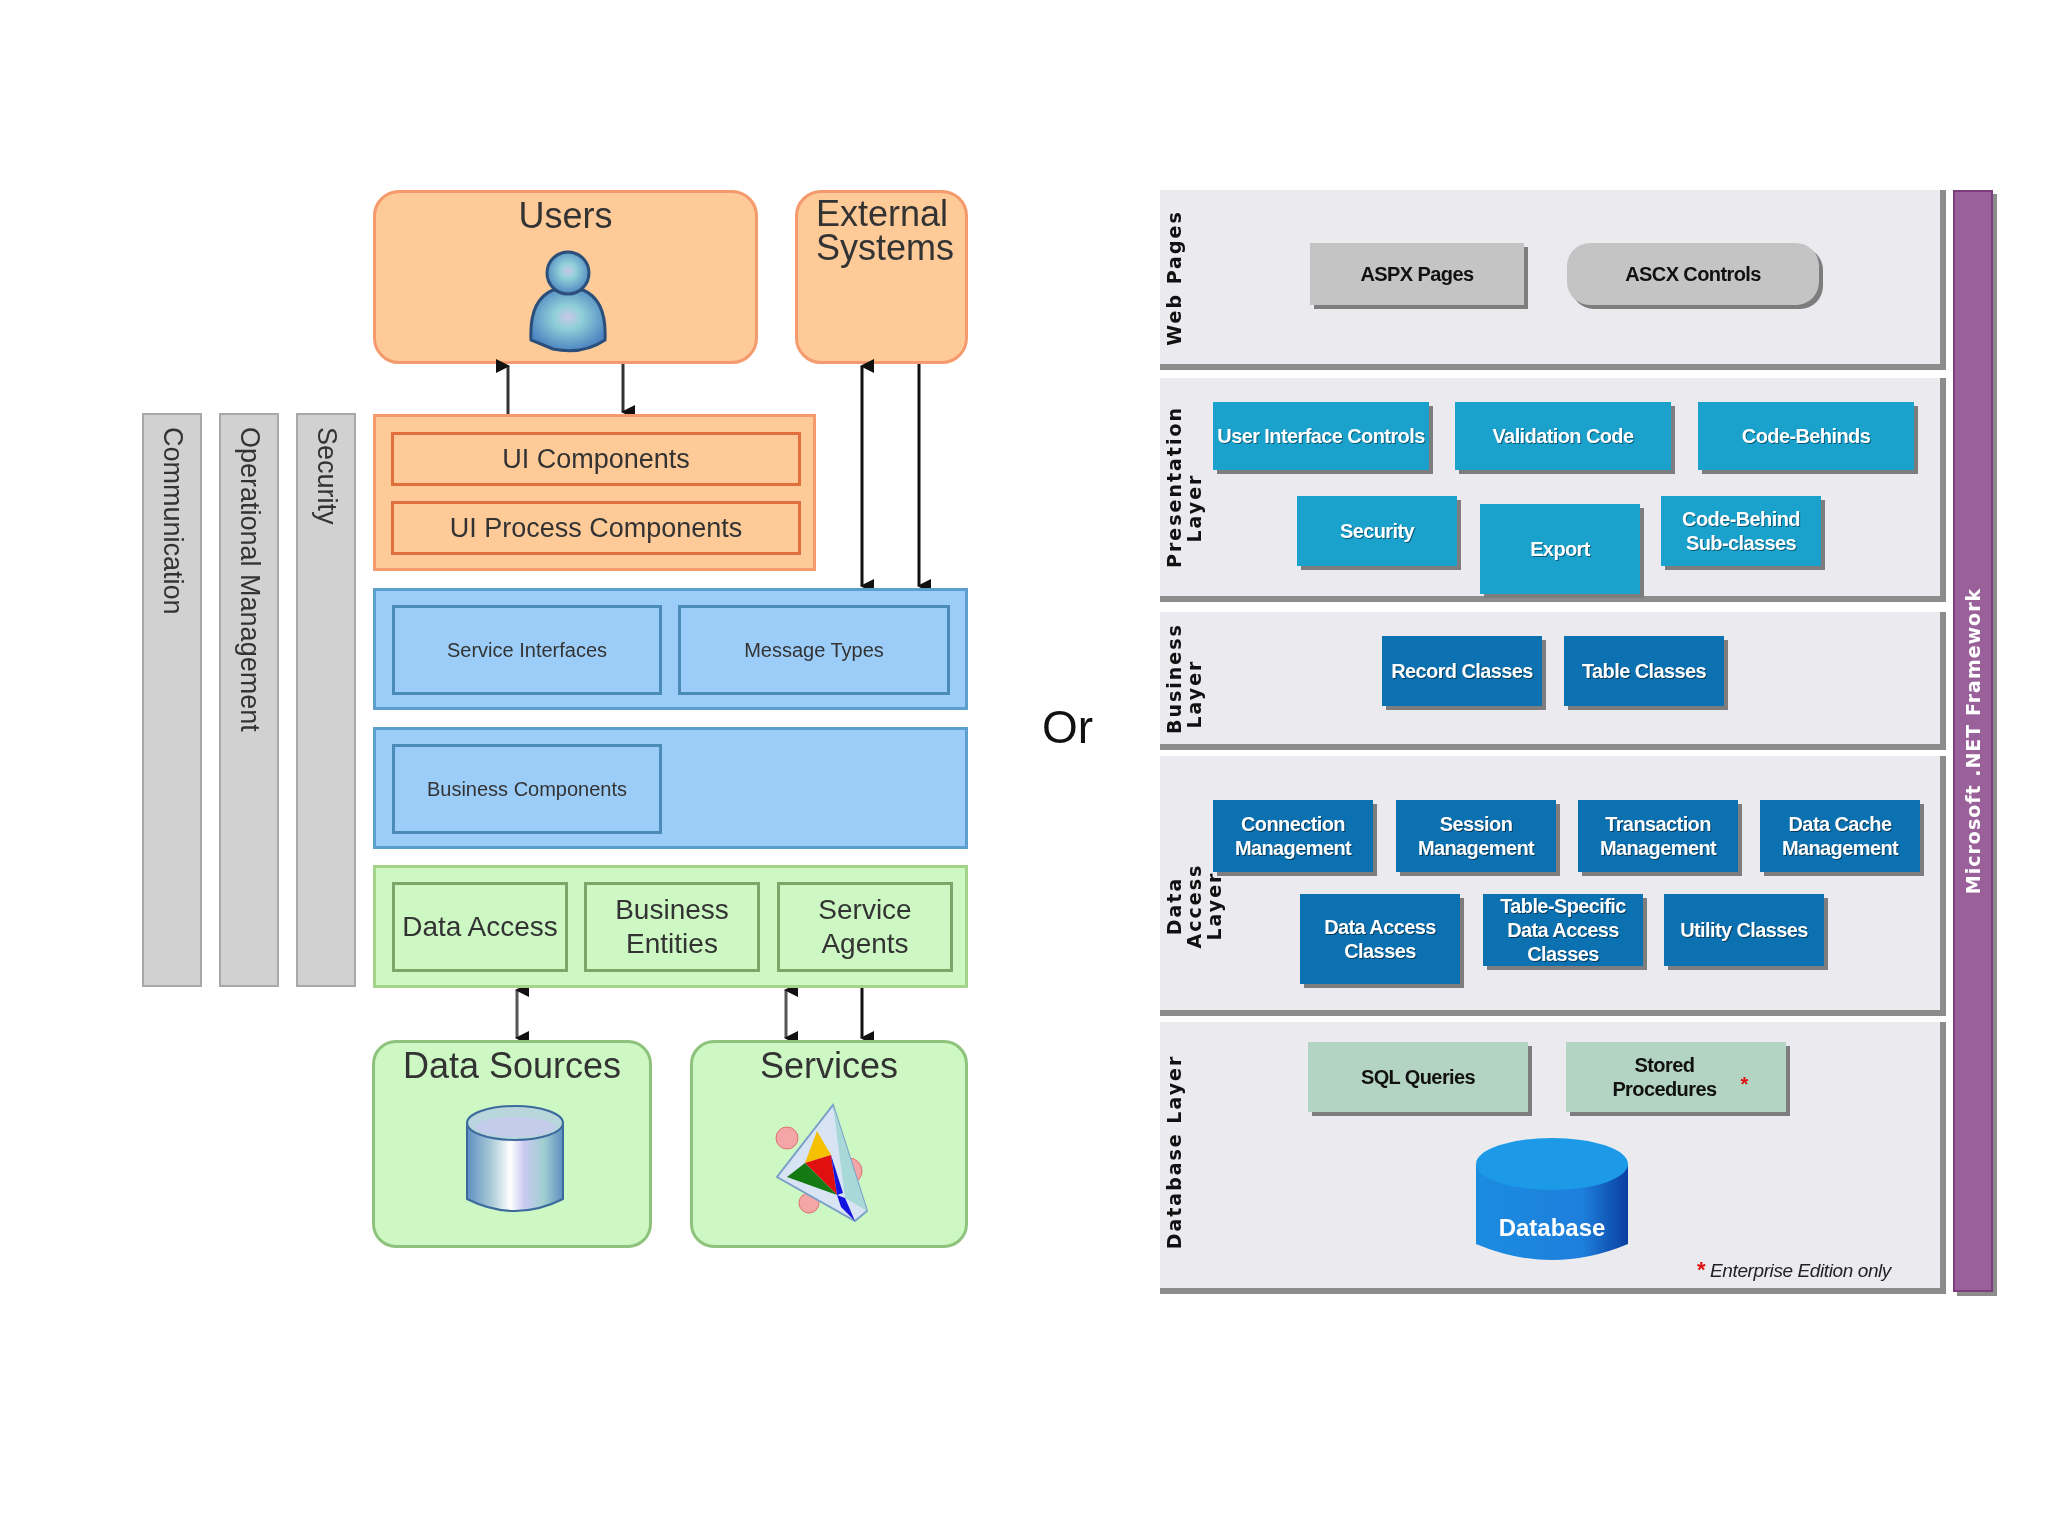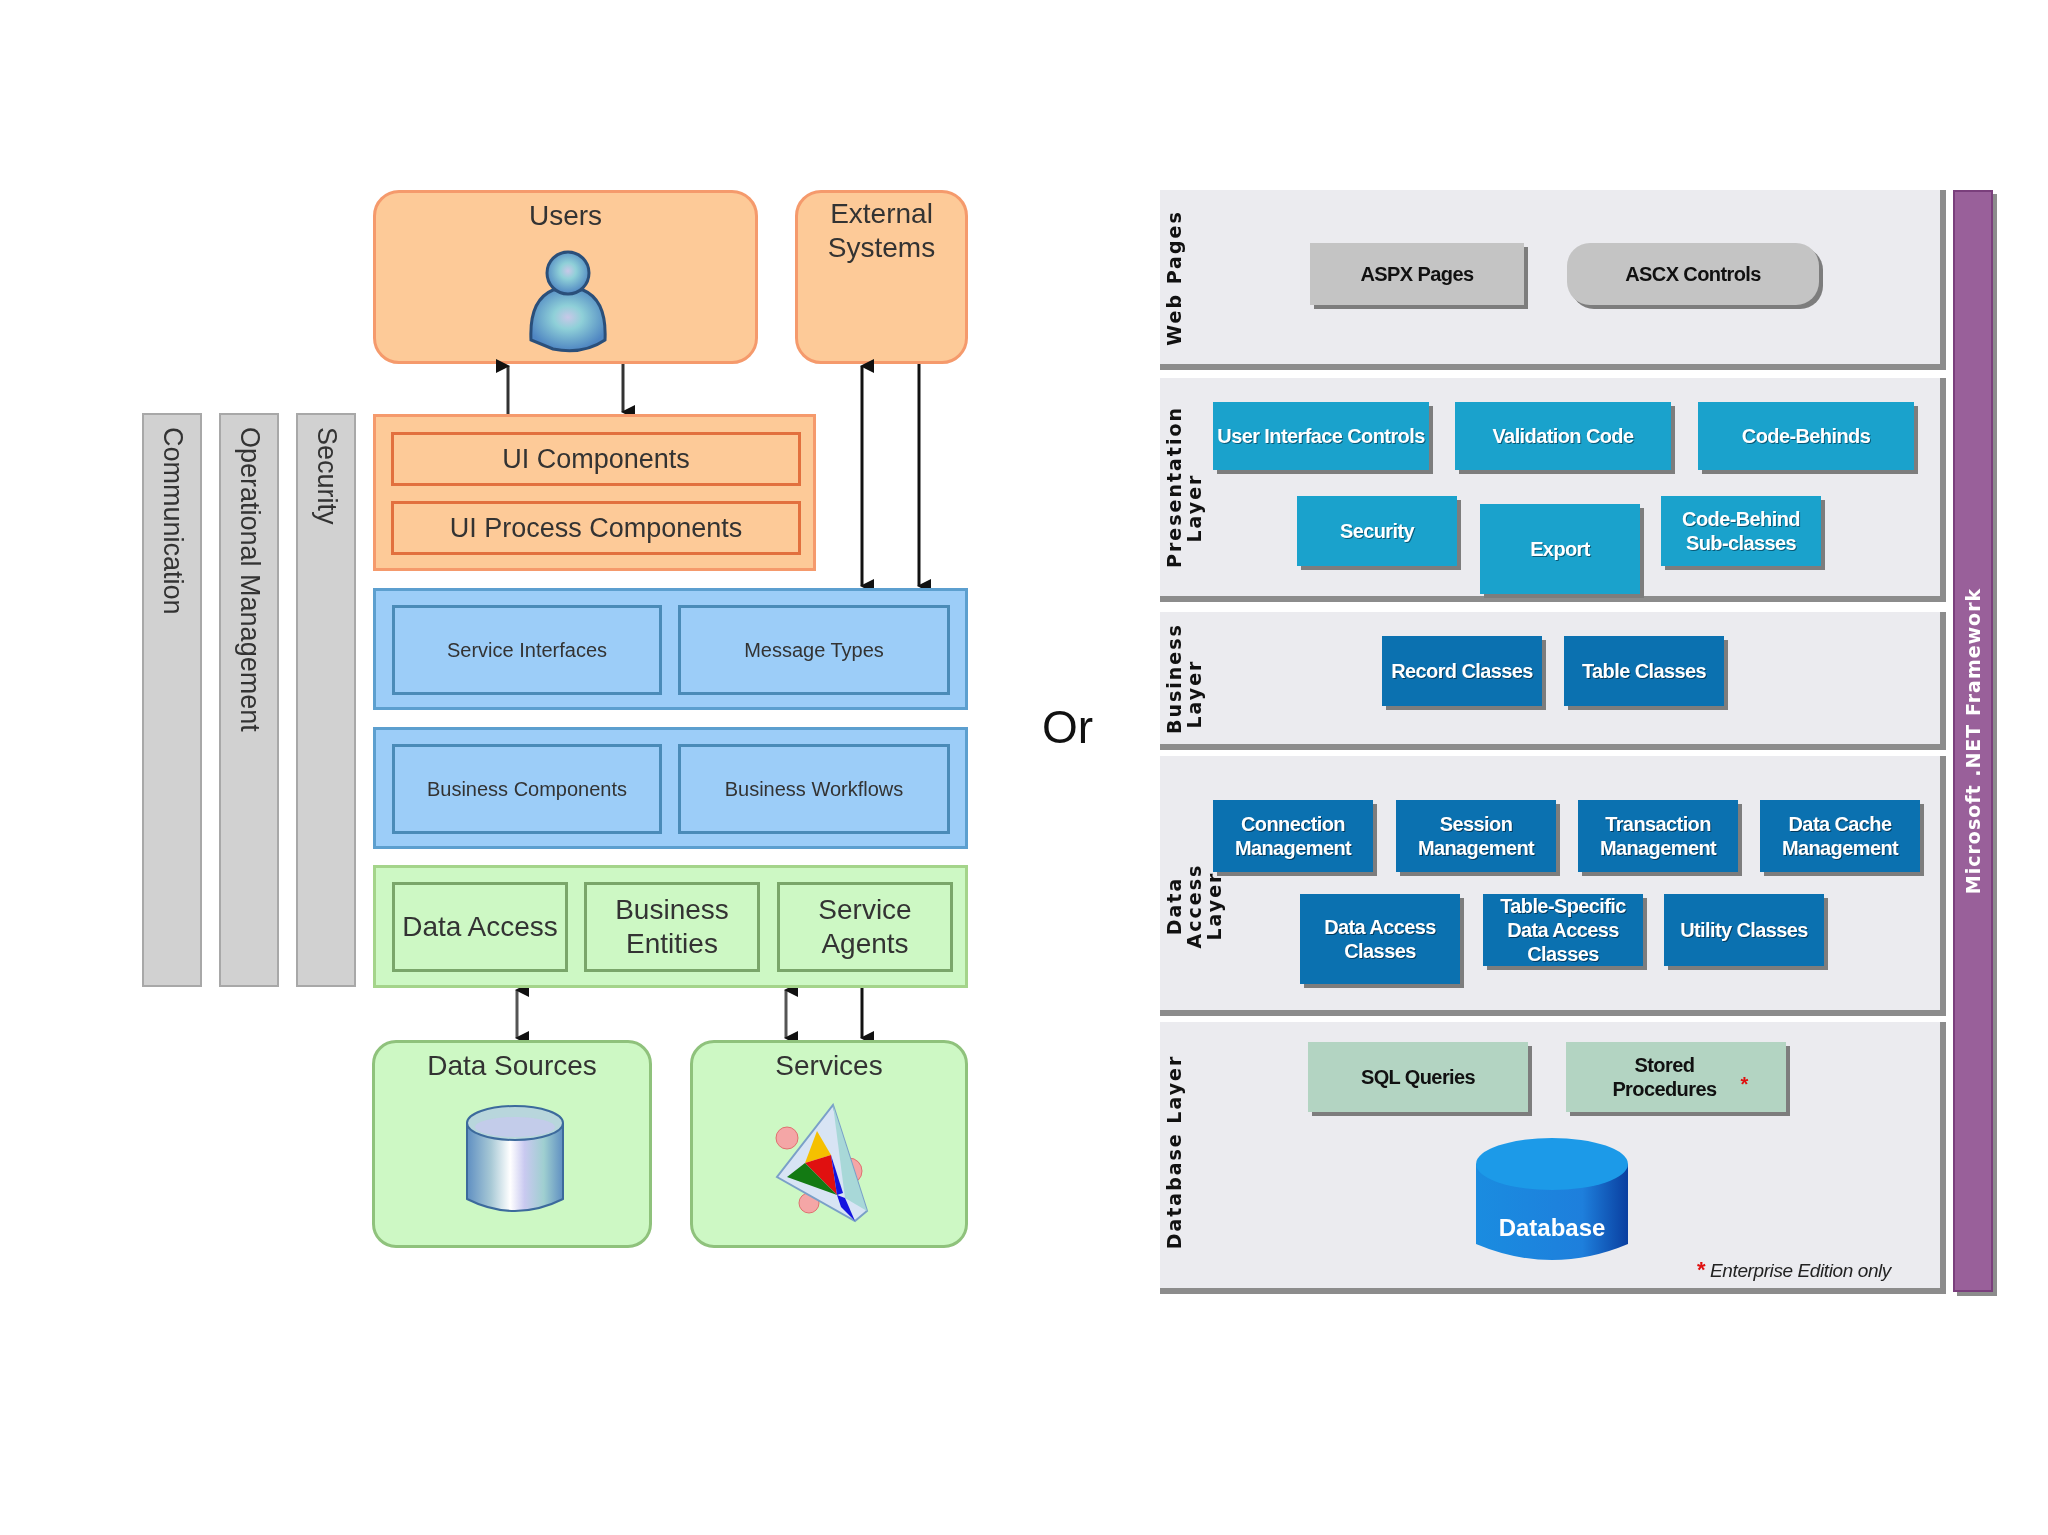--- a/index.html
+++ b/index.html
@@ -16,21 +16,21 @@
   .orange-sq { background:#fdca98; border:3px solid #f59a6c; }
   .orange-inner { background:#fdca98; border:3px solid #e2703e; display:flex; align-items:center;
                   justify-content:center; font-size:27px; color:#333; }
   .blue-sq { background:#9ccdf8; border:3px solid #5c9fcf; }
   .blue-inner { background:#9ccdf8; border:3px solid #4a8bb8; display:flex; align-items:center;
                 justify-content:center; text-align:center; font-size:20px; line-height:34px; color:#333; }
   .green-sq { background:#cdf8c4; border:3px solid #a4d48a; }
   .green-inner { background:#cdf8c4; border:3px solid #7aa66a; display:flex; align-items:center;
                  justify-content:center; text-align:center; font-size:28px; line-height:34px; color:#333; }
   .green-rounded { background:#cdf8c4; border:3px solid #8fc27c; border-radius:24px; }
-  .box-title { position:absolute; left:0; right:0; text-align:center; font-size:28px; color:#333; line-height:34px; }
+  .box-title { position:absolute; left:0; right:0; text-align:center; font-size:36px; color:#333; line-height:34px; }
   .or-text { font-size:46px; color:#111; }
 
   
   .panel { background:#ebebef; border-right:6px solid #8c8c8c; border-bottom:6px solid #8c8c8c; }
   .panel-label { position:absolute; left:4px; transform-origin:0 0; transform:rotate(-90deg);
                  white-space:nowrap; font-family:"DejaVu Sans", sans-serif; font-weight:bold;
                  font-size:19px; letter-spacing:2px; color:#111; line-height:20px; text-align:center; }
   .tile { display:flex; align-items:center; justify-content:center; text-align:center;
           font-family:"Liberation Sans", sans-serif; font-weight:bold; font-size:20px; line-height:24px;
           letter-spacing:-0.6px; box-shadow:4px 4px 0 #7d7d7d; }
@@ -102,21 +102,20 @@
     <div class="abs orange-inner" style="left:15px;top:84px;width:410px;height:54px;">UI Process Components</div>
   </div>
 
   <div class="abs blue-sq" style="left:373px;top:588px;width:595px;height:122px;">
     <div class="abs blue-inner" style="left:16px;top:14px;width:270px;height:90px;">Service Interfaces</div>
     <div class="abs blue-inner" style="left:302px;top:14px;width:272px;height:90px;">Message Types</div>
   </div>
 
   <div class="abs blue-sq" style="left:373px;top:727px;width:595px;height:122px;">
     <div class="abs blue-inner" style="left:16px;top:14px;width:270px;height:90px;">Business Components</div>
-    <div class="abs blue-inner" style="left:302px;top:14px;width:272px;height:90px;">Business Workflows</div>
   </div>
 
   <div class="abs green-sq" style="left:373px;top:865px;width:595px;height:123px;">
     <div class="abs green-inner" style="left:208px;top:14px;width:176px;height:90px;">Business Entities</div>
     <div class="abs green-inner" style="left:16px;top:14px;width:176px;height:90px;">Data Access</div>
     <div class="abs green-inner" style="left:401px;top:14px;width:176px;height:90px;">Service Agents</div>
   </div>
 
   <div class="abs green-rounded" style="left:372px;top:1040px;width:280px;height:208px;">
     <div class="box-title" style="top:6px;">Data Sources</div>

